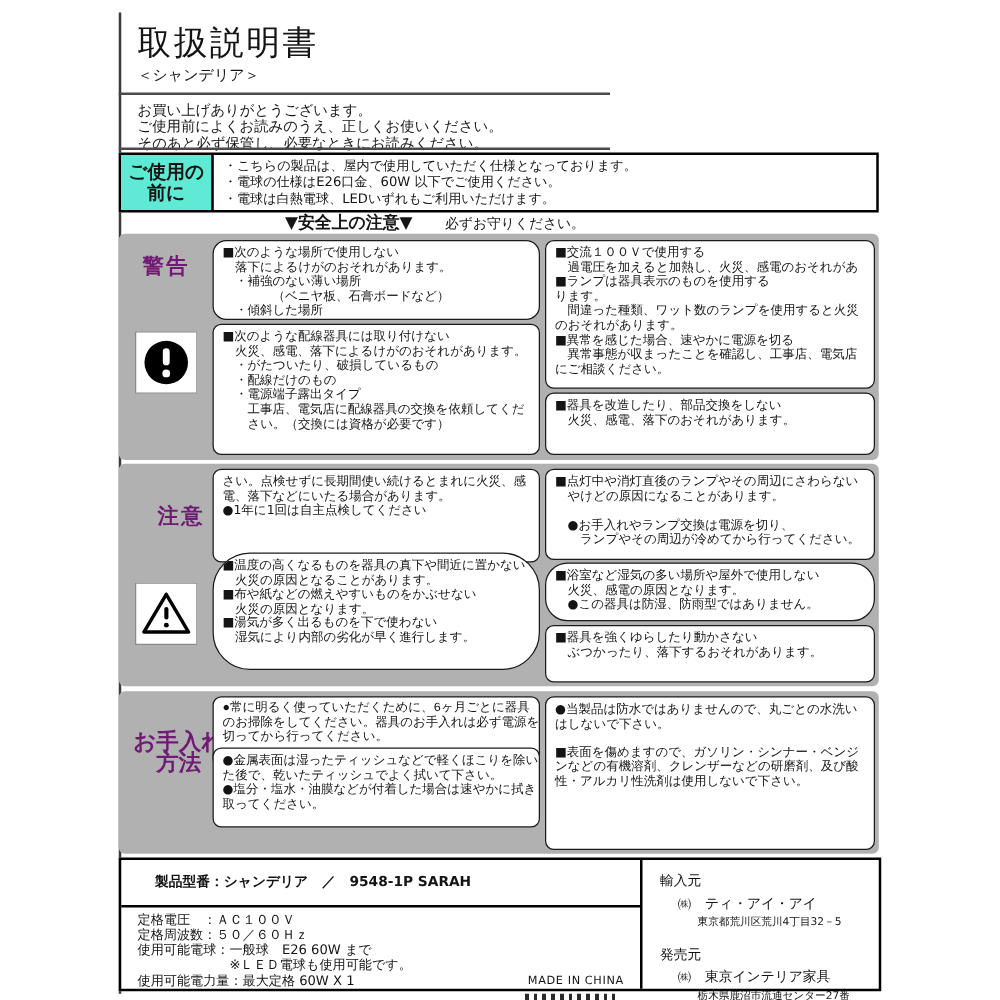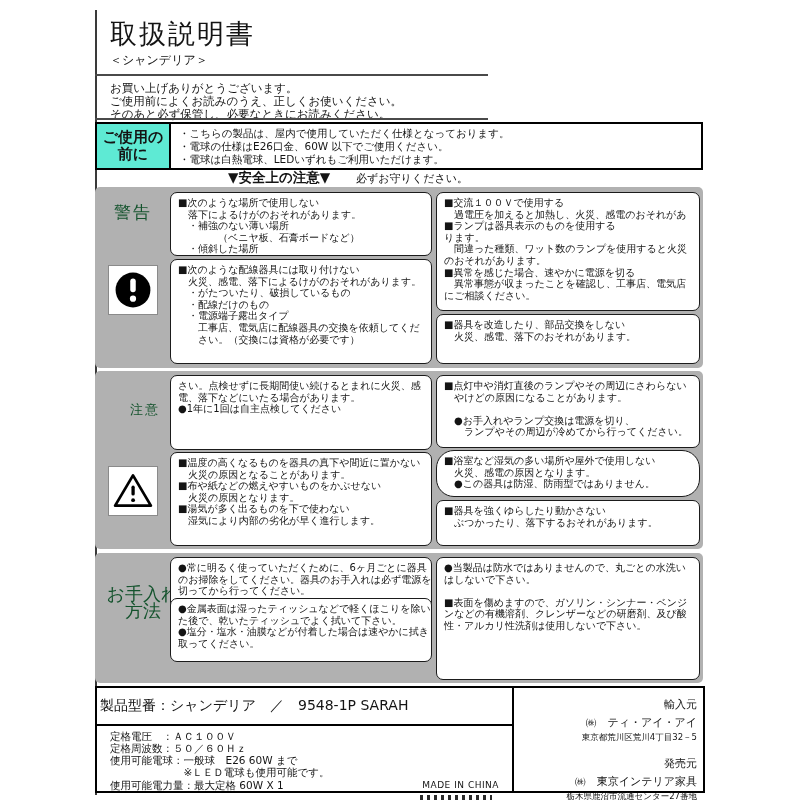--- a/index.html
+++ b/index.html
@@ -4,44 +4,44 @@
 <style>
   html,body{margin:0;padding:0;background:#fff;}
   .page{position:relative;width:800px;height:800px;background:#ffffff;
         font-family:"DejaVu Sans",sans-serif;color:#141414;overflow:hidden;}
   .ln{white-space:pre;}
   .vrule{position:absolute;background:#3a3a3a;}
   .hrule{position:absolute;background:#4a4a4a;}
   .gray{position:absolute;background:#b1b1b1;border-radius:5px;}
   .box{position:absolute;background:#fff;border:1px solid #1b1b1b;border-radius:7px;
        padding:4px 7px;font-size:10px;line-height:11.6px;overflow:hidden;}
-  .seclabel{position:absolute;font-weight:normal;text-align:center;color:#14532d;}
+  .seclabel{position:absolute;font-weight:bold;text-align:center;color:#701a75;}
   .icon-square{position:absolute;width:48px;height:48px;background:#fff;border:1px solid #8a8a8a;
        display:flex;align-items:center;justify-content:center;}
   .title{position:absolute;left:110px;top:16px;font-size:27px;letter-spacing:2px;}
   .subtitle{position:absolute;left:110px;top:52px;font-size:12px;}
   .intro{position:absolute;left:110px;top:82px;font-size:11.5px;line-height:13px;}
   .before{position:absolute;left:95px;top:122px;width:604px;height:44px;border:2px solid #000;
        display:flex;background:#fff;}
   .before-label{width:72px;background:#5eead4;border-right:2px solid #000;display:flex;flex-direction:column;
        align-items:center;justify-content:center;font-weight:bold;font-size:15px;line-height:17px;}
   .before-body{flex:1;padding:2px 8px;font-size:10.5px;line-height:13px;display:flex;
        flex-direction:column;justify-content:center;}
   .safety-head{position:absolute;left:228px;top:169px;display:flex;align-items:center;gap:26px;}
   .safety-title{font-weight:bold;font-size:13.5px;}
   .safety-note{font-size:11px;}
   .ftable{position:absolute;left:95px;top:686px;width:606px;height:103px;border:2px solid #000;
        display:flex;background:#fff;}
   .fleft{width:415px;border-right:2px solid #000;display:flex;flex-direction:column;}
   .frow1{height:38px;border-bottom:2px solid #000;display:flex;align-items:center;
-       padding-left:3px;font-size:14px;}
+       padding-left:27px;font-size:11px;font-weight:bold;}
   .frow2{flex:1;padding:4px 13px 0 13px;font-size:10.5px;line-height:12.3px;}
   .powerrow{display:flex;justify-content:space-between;align-items:flex-end;}
   .madein{font-size:9px;letter-spacing:.5px;}
-  .fright{flex:1;padding:9px 6px 0 14px;font-size:11px;text-align:right;}
+  .fright{flex:1;padding:9px 16px 0 14px;font-size:11px;}
   .imp-company{margin:3px 0 2px 14px;}
   .imp-address{font-size:8.5px;margin-left:30px;}
   .imp-head2{margin-top:12px;}
   .cutoff{position:absolute;left:420px;top:795px;width:72px;height:5px;overflow:hidden;
        background:repeating-linear-gradient(90deg,#2a2a2a 0 3px,transparent 3px 7px);}
 </style>
 </head>
 <body>
 
 <div class="page">
@@ -77,21 +77,21 @@
 
   <div class="gray" style="left:95px;top:187px;width:608px;height:181px;">
     <div class="seclabel" style="left:0;top:14px;width:76px;font-size:17px;letter-spacing:2px;">警告</div>
     <div class="icon-square" style="left:13px;top:78px;">
       <svg width="44" height="44" viewBox="0 0 48 48">
         <circle cx="24" cy="24" r="19" fill="#000"></circle>
         <rect x="21" y="11.5" width="6" height="15" rx="3" fill="#fff"></rect>
         <circle cx="24" cy="33.5" r="3.4" fill="#fff"></circle>
       </svg>
     </div>
-    <div class="box" style="left:75px;top:5px;width:246px;height:54px;">
+    <div class="box" style="left:75px;top:5px;width:246px;height:54px;border-radius:11px;">
         <div class="ln">■次のような場所で使用しない</div>
         <div class="ln">　落下によるけがのおそれがあります。</div>
         <div class="ln">　・補強のない薄い場所</div>
         <div class="ln">　　　　（ベニヤ板、石膏ボードなど）</div>
         <div class="ln">　・傾斜した場所</div>
       </div>
     <div class="box" style="left:75px;top:72px;width:246px;height:95px;">
         <div class="ln">■次のような配線器具には取り付けない</div>
         <div class="ln">　火災、感電、落下によるけがのおそれがあります。</div>
         <div class="ln">　・がたついたり、破損しているもの</div>
@@ -111,34 +111,34 @@
         <div class="ln">　異常事態が収まったことを確認し、工事店、電気店</div>
         <div class="ln">にご相談ください。</div>
       </div>
     <div class="box" style="left:341px;top:127px;width:248px;height:40px;">
         <div class="ln">■器具を改造したり、部品交換をしない</div>
         <div class="ln">　火災、感電、落下のおそれがあります。</div>
       </div>
   </div>
 
   <div class="gray" style="left:95px;top:371px;width:608px;height:178px;">
-    <div class="seclabel" style="left:0;top:30px;width:100px;font-size:13px;letter-spacing:2px;">注意</div>
+    <div class="seclabel" style="left:0;top:30px;width:100px;font-size:17px;letter-spacing:2px;">注意</div>
     <div class="icon-square" style="left:13px;top:95px;">
       <svg width="44" height="44" viewBox="0 0 48 48">
         <path d="M24 7 L43.5 40 L4.5 40 Z" fill="none" stroke="#000" stroke-width="3" stroke-linejoin="round"></path>
         <rect x="22.3" y="18" width="3.6" height="11" rx="1.8" fill="#000"></rect>
         <circle cx="24.1" cy="34" r="2.1" fill="#000"></circle>
       </svg>
     </div>
     <div class="box" style="left:75px;top:4px;width:246px;height:65px;">
         <div class="ln">さい。点検せずに長期間使い続けるとまれに火災、感</div>
         <div class="ln">電、落下などにいたる場合があります。</div>
         <div class="ln">●1年に1回は自主点検してください</div>
       </div>
-    <div class="box" style="left:75px;top:81px;width:246px;height:84px;">
+    <div class="box" style="left:75px;top:71px;width:246px;height:84px;border-radius:30px;">
         <div class="ln">■温度の高くなるものを器具の真下や間近に置かない</div>
         <div class="ln">　火災の原因となることがあります。</div>
         <div class="ln">■布や紙などの燃えやすいものをかぶせない</div>
         <div class="ln">　火災の原因となります。</div>
         <div class="ln">■湯気が多く出るものを下で使わない</div>
         <div class="ln">　湿気により内部の劣化が早く進行します。</div>
       </div>
     <div class="box" style="left:341px;top:4px;width:248px;height:63px;">
         <div class="ln">■点灯中や消灯直後のランプやその周辺にさわらない</div>
         <div class="ln">　やけどの原因になることがあります。</div>
@@ -155,21 +155,21 @@
         <div class="ln">■器具を強くゆらしたり動かさない</div>
         <div class="ln">　ぶつかったり、落下するおそれがあります。</div>
       </div>
   </div>
 
   <div class="gray" style="left:95px;top:553px;width:608px;height:130px;">
     <div class="seclabel" style="left:0;top:32px;width:96px;font-size:18px;line-height:17px;">
       <div>お手入れ</div>
       <div>方法</div>
     </div>
-    <div class="box" style="left:75px;top:4px;width:246px;height:47px;">
+    <div class="box" style="left:75px;top:4px;width:246px;height:47px;font-family:Liberation Mono, monospace;">
         <div class="ln">●常に明るく使っていただくために、6ヶ月ごとに器具</div>
         <div class="ln">のお掃除をしてください。器具のお手入れは必ず電源を</div>
         <div class="ln">切ってから行ってください。</div>
       </div>
     <div class="box" style="left:75px;top:45px;width:246px;height:54px;">
         <div class="ln">●金属表面は湿ったティッシュなどで軽くほこりを除い</div>
         <div class="ln">た後で、乾いたティッシュでよく拭いて下さい。</div>
         <div class="ln">●塩分・塩水・油膜などが付着した場合は速やかに拭き</div>
         <div class="ln">取ってください。</div>
       </div>

